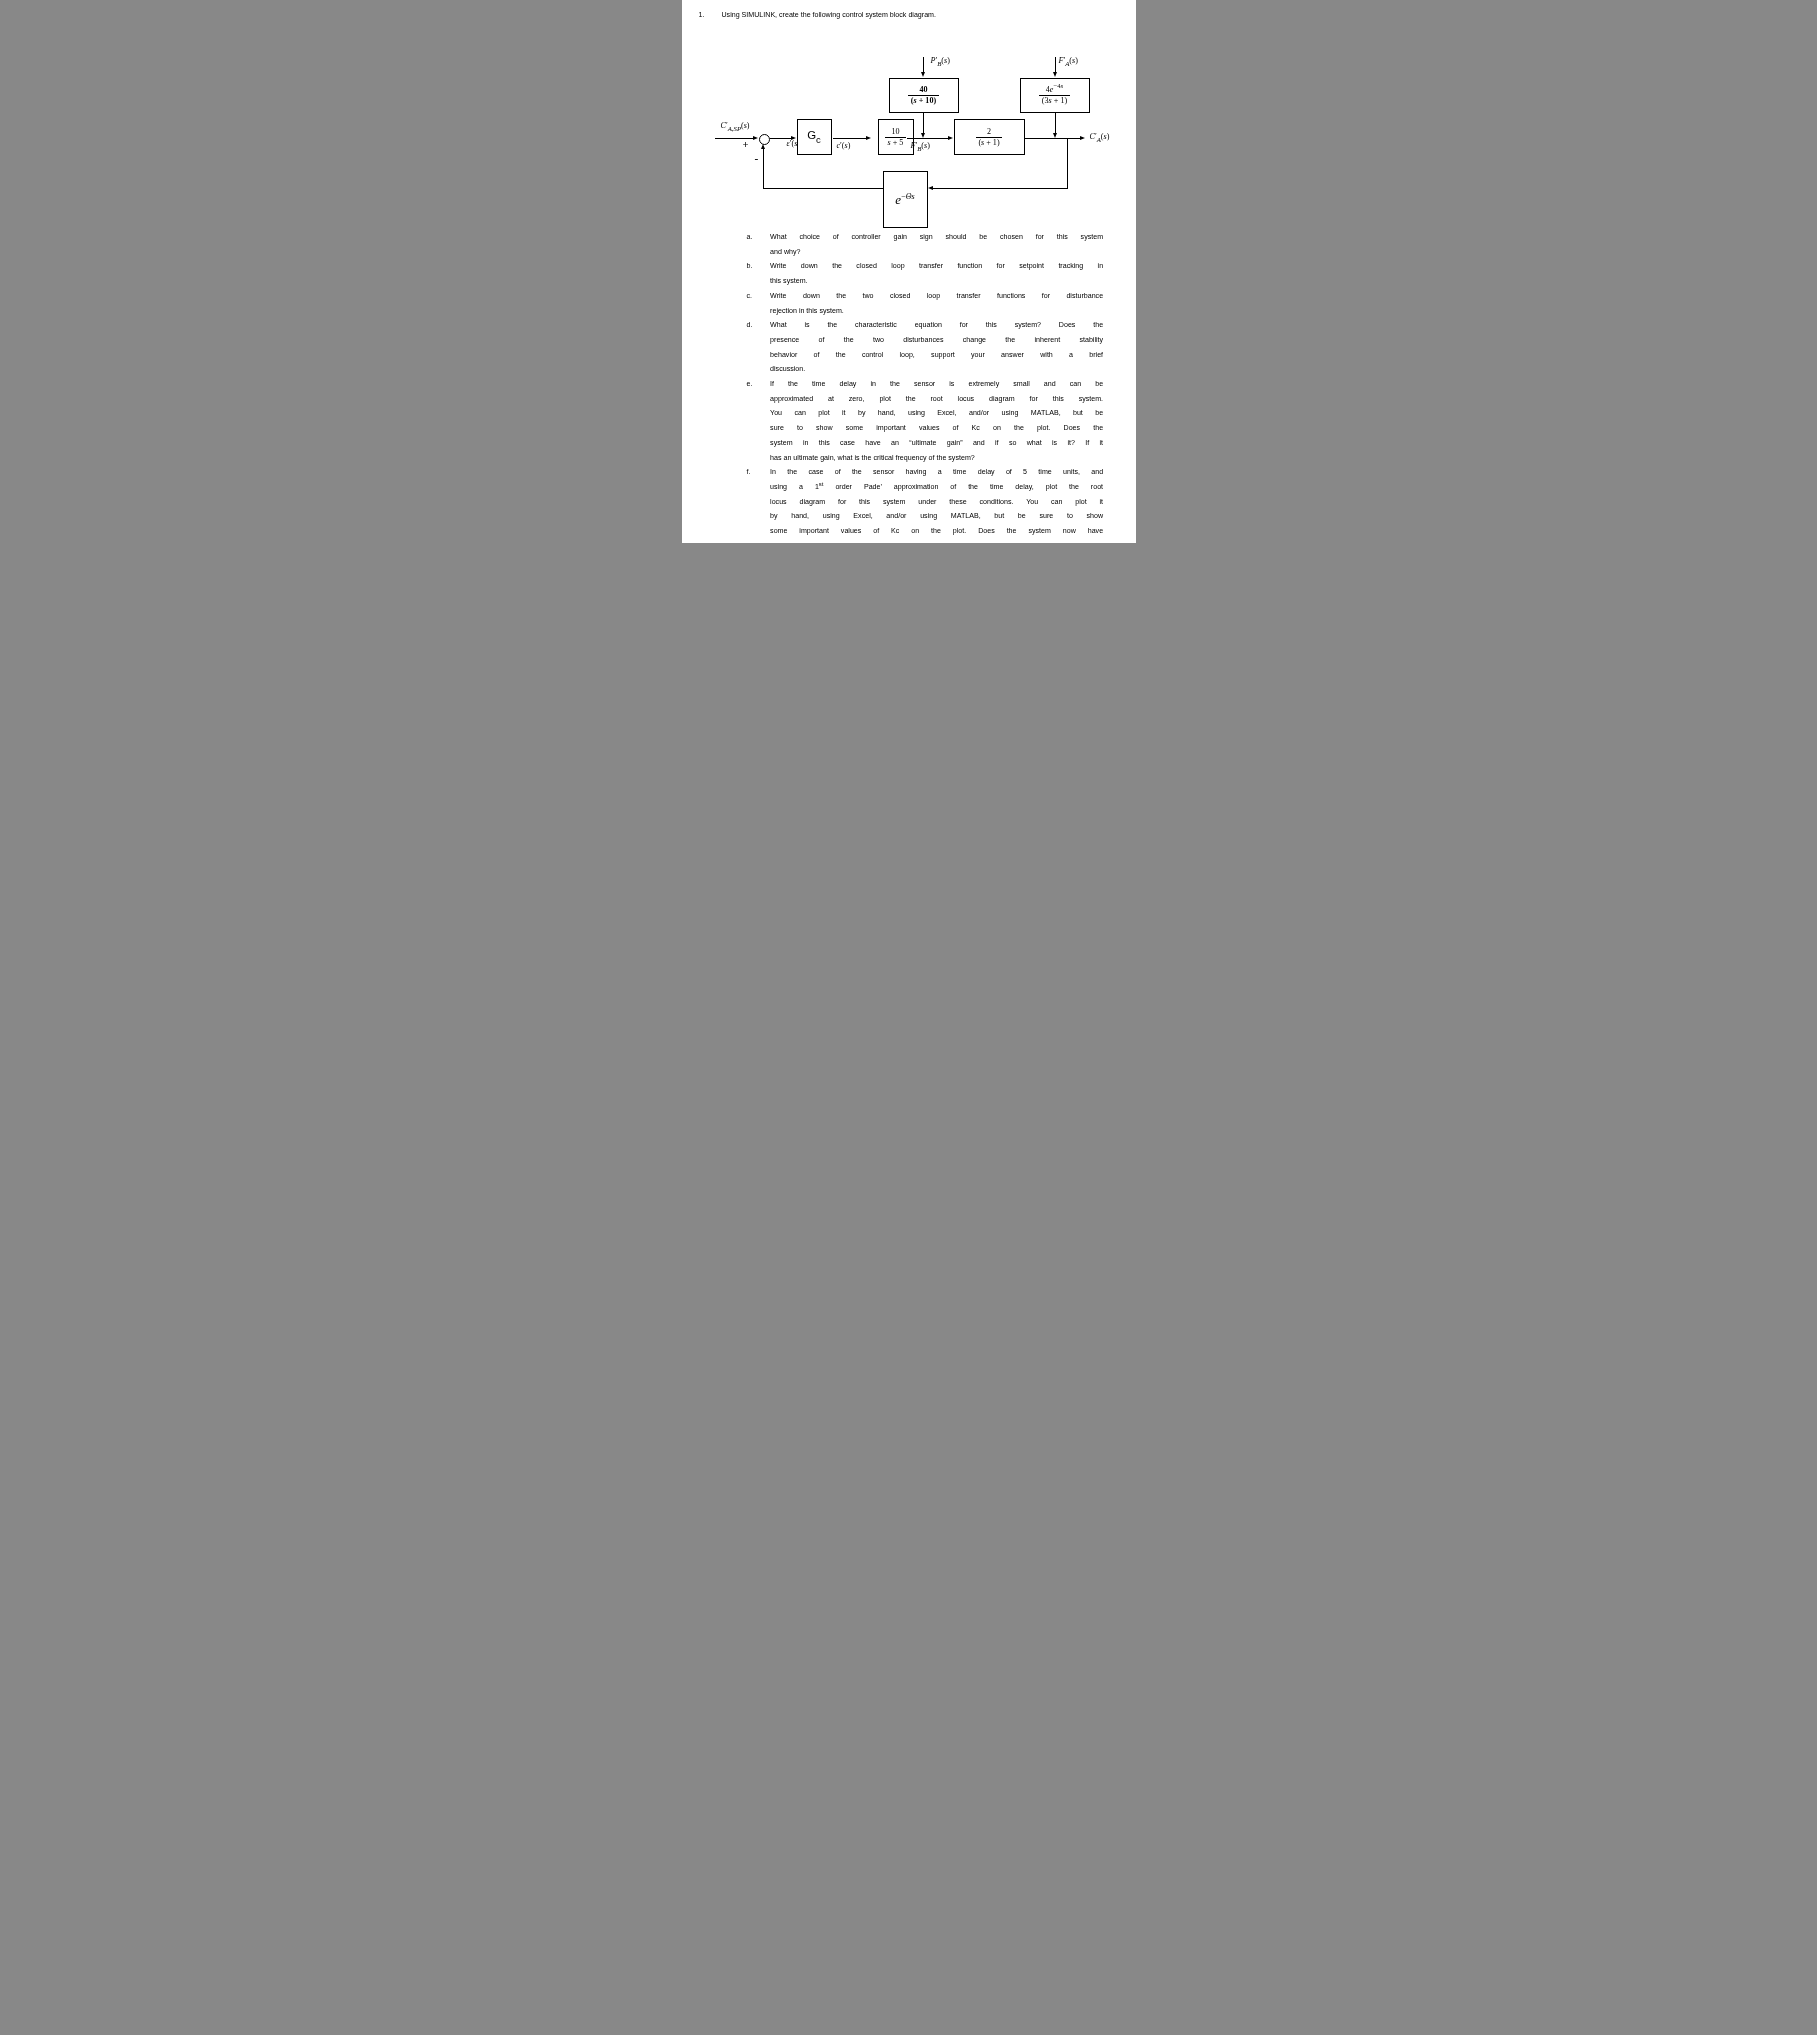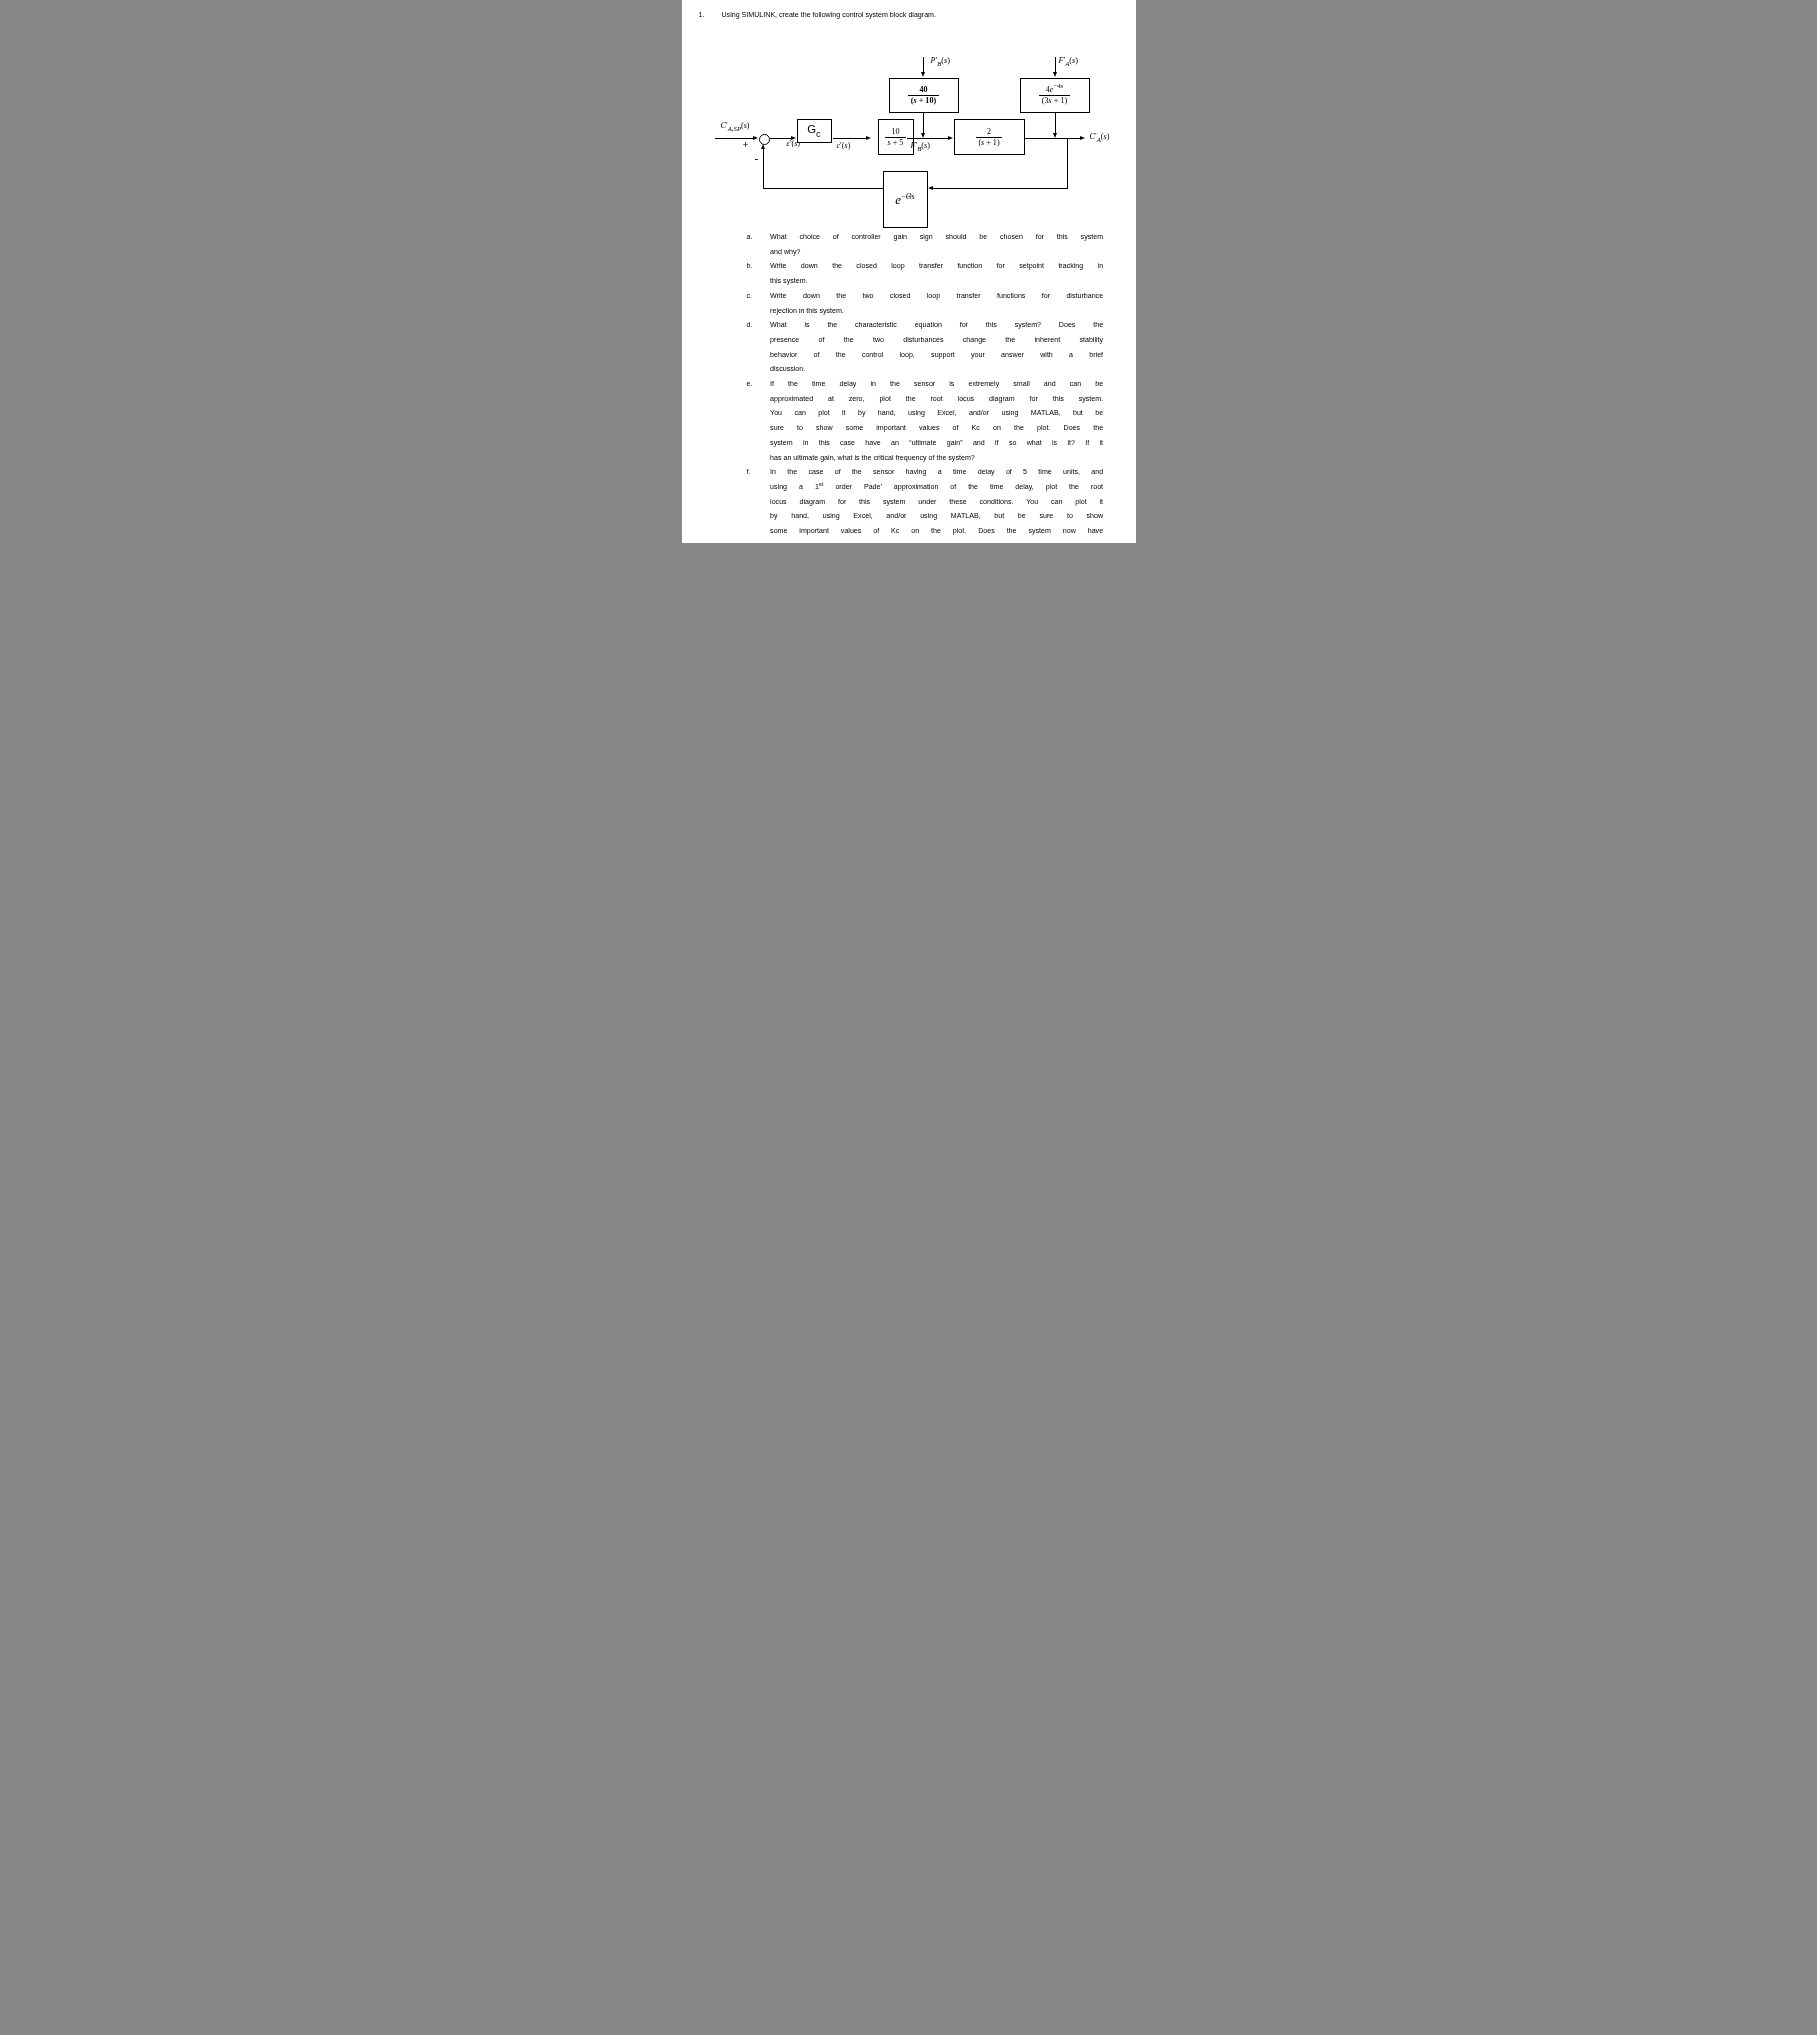--- a/index.html
+++ b/index.html
@@ -65,21 +65,21 @@
     <div class="mlabel" style="left:39px;top:122px;"><i>C</i>′<sub><i>A</i>,<i>S</i><i>P</i></sub>(<i>s</i>)</div>
 
     <div class="circle" style="left:77px;top:134px;"></div>
     <div class="sign" style="left:61px;top:140px;font-size:10.6px;">+</div>
     <div class="sign" style="left:73px;top:153px;font-size:11.4px;">-</div>
     <div class="mlabel" style="left:90px;top:140px;margin-left:15px;"><i>ε</i>′(<i>s</i>)</div>
 
     <div class="hl" style="left:88px;top:138px;width:23px;"></div>
     <div class="ar r" style="left:109px;top:136px;"></div>
 
-    <div class="blk" style="left:115px;top:119px;width:35px;height:24px;">
+    <div class="blk" style="left:115px;top:119px;width:35px;height:36px;">
       <span class="gc-label"><i>G</i><sub><i>c</i></sub></span>
     </div>
 
     <div class="hl" style="left:151px;top:138px;width:34px;"></div>
     <div class="ar r" style="left:184px;top:136px;"></div>
     <div class="mlabel" style="left:155px;top:142px;"><i>c</i>′(<i>s</i>)</div>
 
     <div class="blk" style="left:196px;top:119px;width:36px;height:36px;">
       <span class="frac">
         <span class="nd">10</span>

